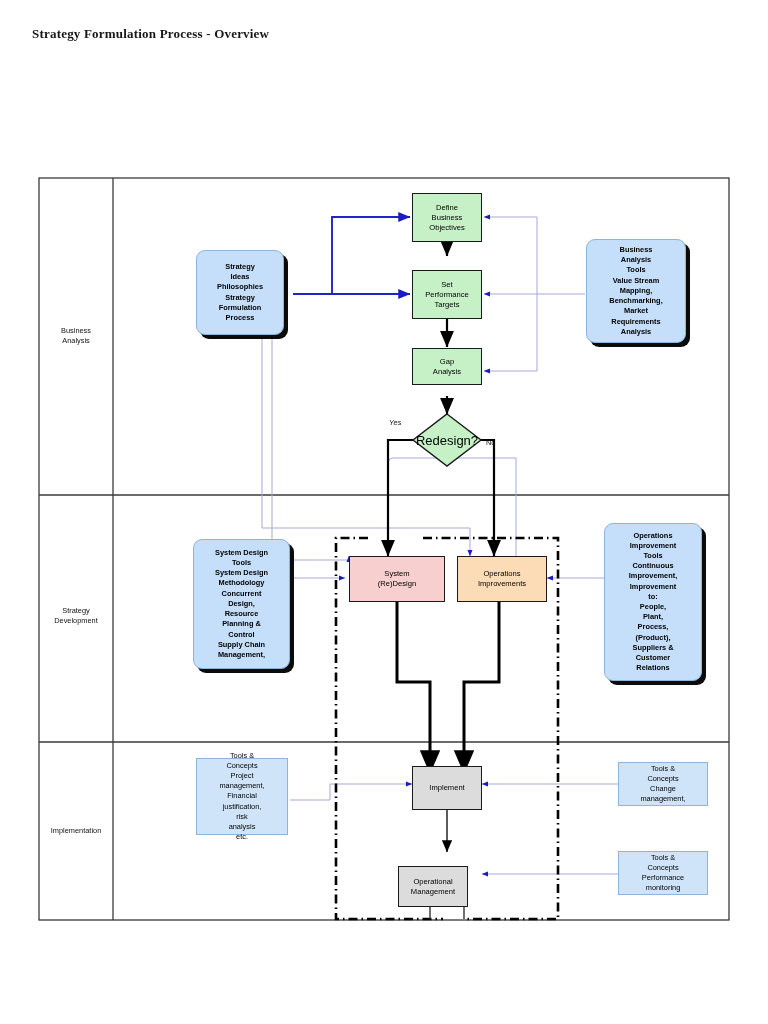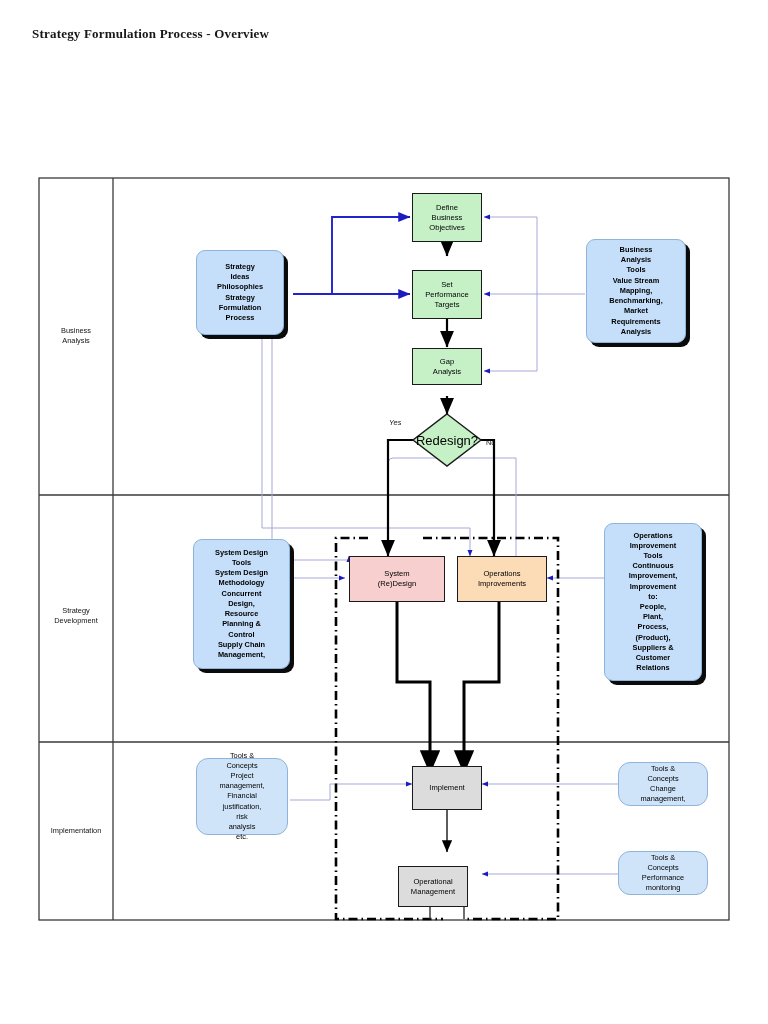--- a/index.html
+++ b/index.html
@@ -28,21 +28,21 @@
     text-align:center;color:#000;
   }
   .node span{display:block;width:100%;padding:0 20px;}
 
   
   .info{
     background:#c5dffa;border:1px solid #8fb4d9;border-radius:9px;
     font-size:7.4px;line-height:10.2px;font-weight:bold;
     box-shadow:4px 4px 0 #0b0b0b;
   }
-  .info.soft{box-shadow:none;border-radius:12px;background:#cfe4f8;font-weight:normal;}
+  .info.soft{box-shadow:none;border-radius:0;background:#cfe4f8;font-weight:normal;}
   .info.soft span{font-weight:normal;}
 
   
   .proc{border:1.4px solid #1a1a1a;font-size:7.6px;line-height:10px;}
   .proc.green{background:#c6f0c6;}
   .proc.pink{background:#f7cfcf;}
   .proc.peach{background:#fbdcb6;}
   .proc.grey{background:#dcdcdc;}
 
   .edge-label{position:absolute;font-size:7.4px;color:#111;}

